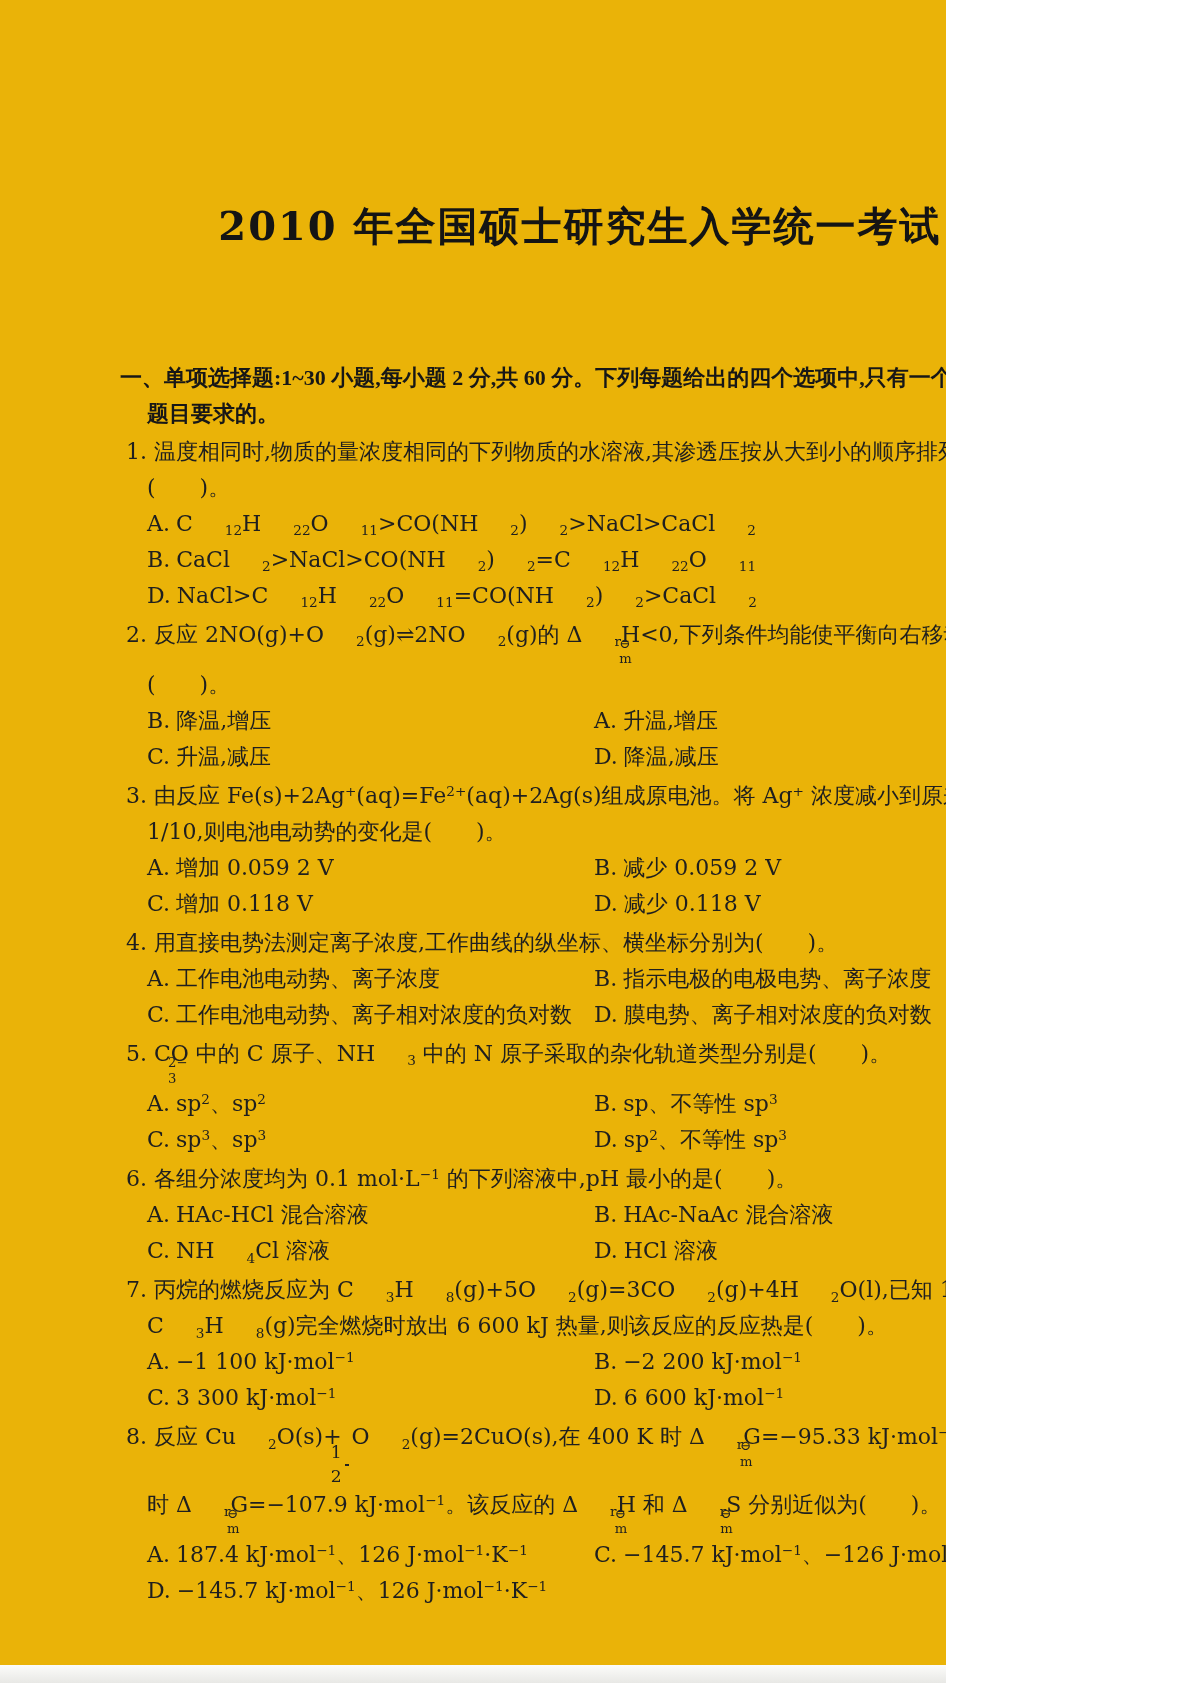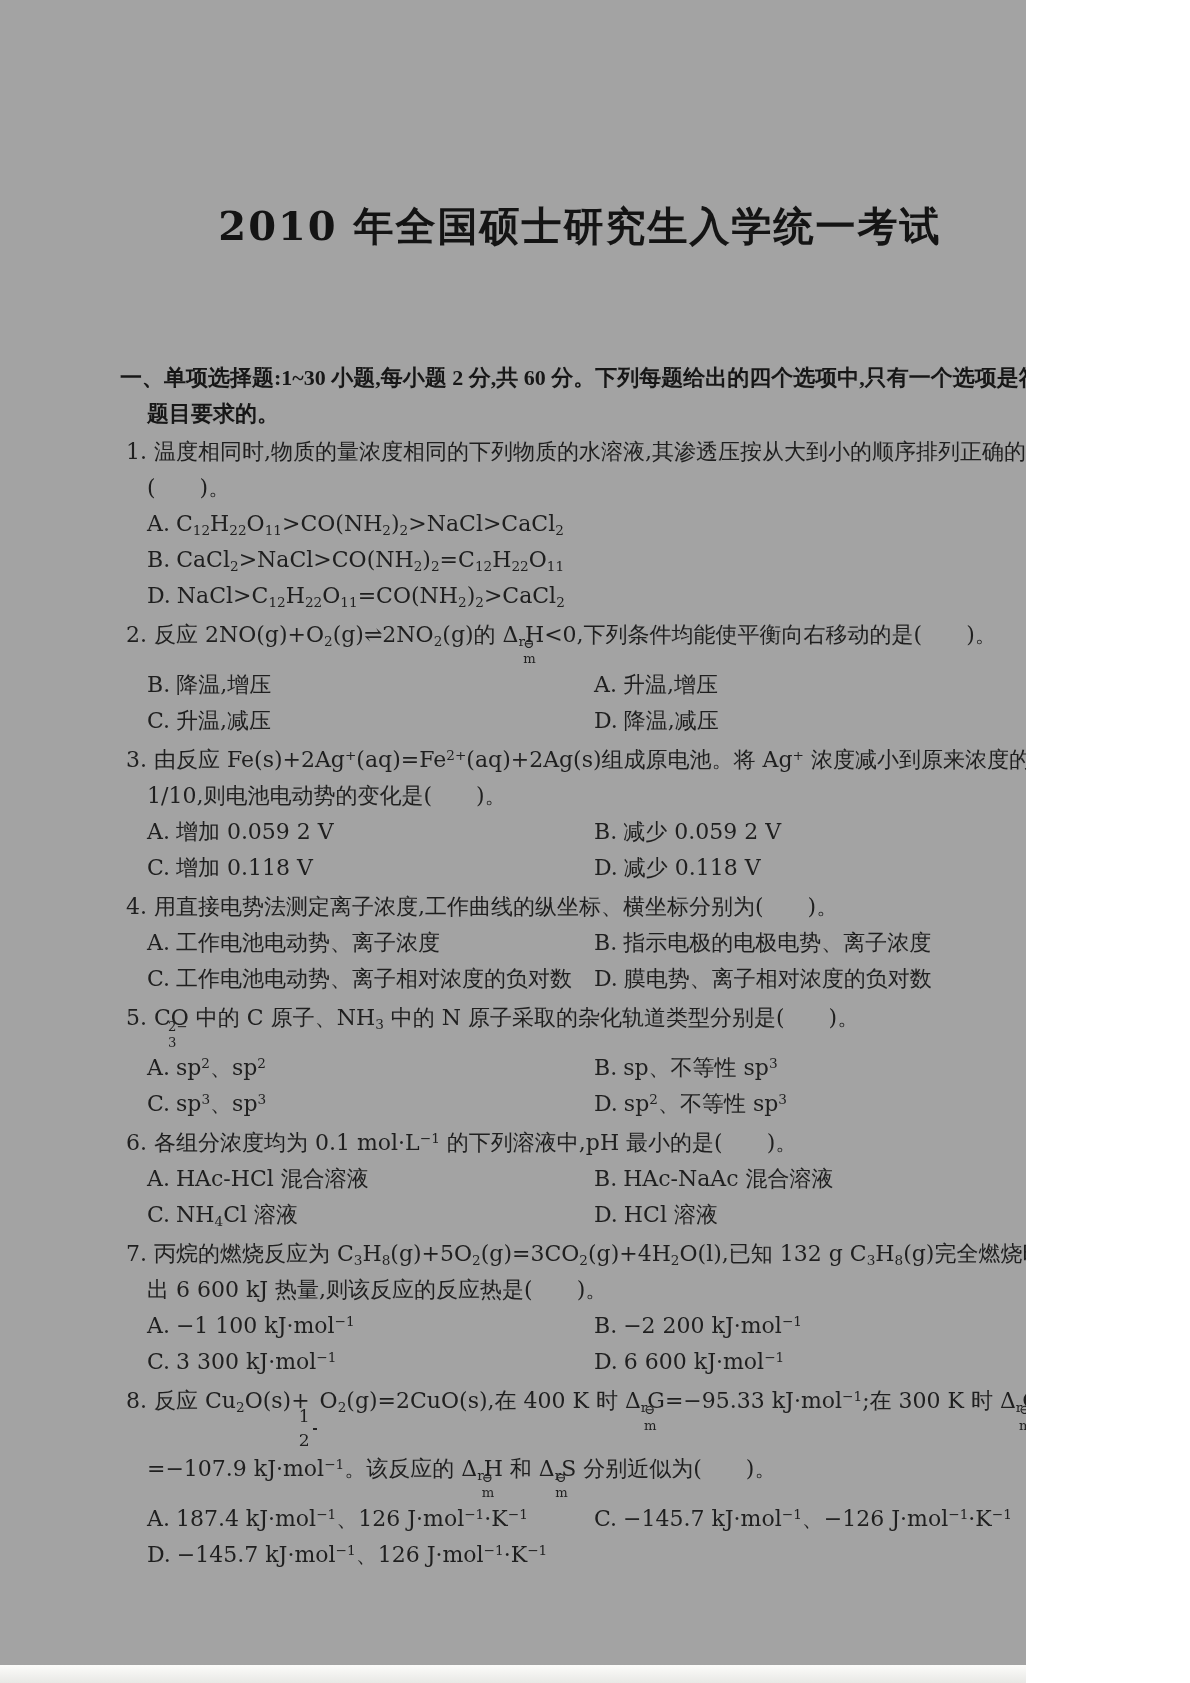--- a/index.html
+++ b/index.html
@@ -1,19 +1,19 @@
 <!DOCTYPE html>
 <html><head>
 <meta charset="utf-8">
 <style>
   html,body { margin:0; padding:0; }
   .page {
     position:relative;
-    width:1026px; height:1683px;
-    background:#a3a3a3;
+    width:946px; height:1683px;
+    background:#eab308;
     overflow:hidden;
     color:#1f1f1f;
     font-family:"DejaVu Serif","Liberation Serif",serif;
   }
   .scan-edge-bottom {
     position:absolute; left:0; right:0; bottom:0; height:18px;
     background:linear-gradient(#fcfcfa, #e8e8e5);
   }
   .title-block {
     position:absolute; top:196px; left:0; width:1160px;
@@ -39,21 +39,21 @@
   .q-stem { padding-left:27px; text-indent:-21px; }
   .q-num { margin-right:7px; }
   .options { padding-left:27px; }
   .options.two-col {
     display:grid;
     grid-template-columns:447px auto;
   }
   .option { white-space:nowrap; }
   .options.one-col .option { display:block; }
   .opt-label { margin-right:6px; }
-  sub { font-size:0.62em; vertical-align:-0.3em; line-height:0; }
+  sub { font-size:0.62em; vertical-align:-0.3em; line-height:0;margin-left:32px; }
   sup { font-size:0.62em; vertical-align:0.5em; line-height:0; }
   .stack {
     display:inline-flex; flex-direction:column;
     vertical-align:-0.42em;
     font-size:0.6em; line-height:1.2;
     text-align:left;
   }
   .frac {
     display:inline-flex; flex-direction:column;
     vertical-align:-0.8em;

